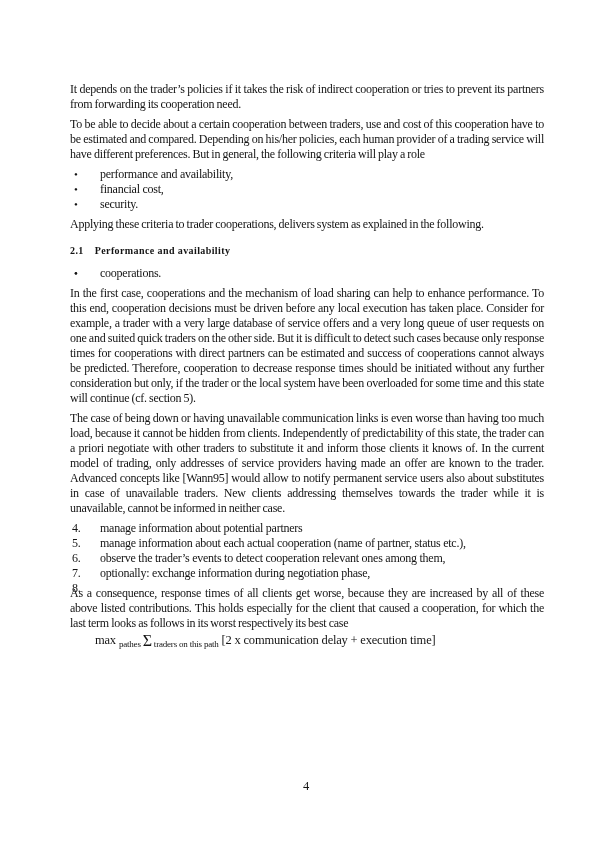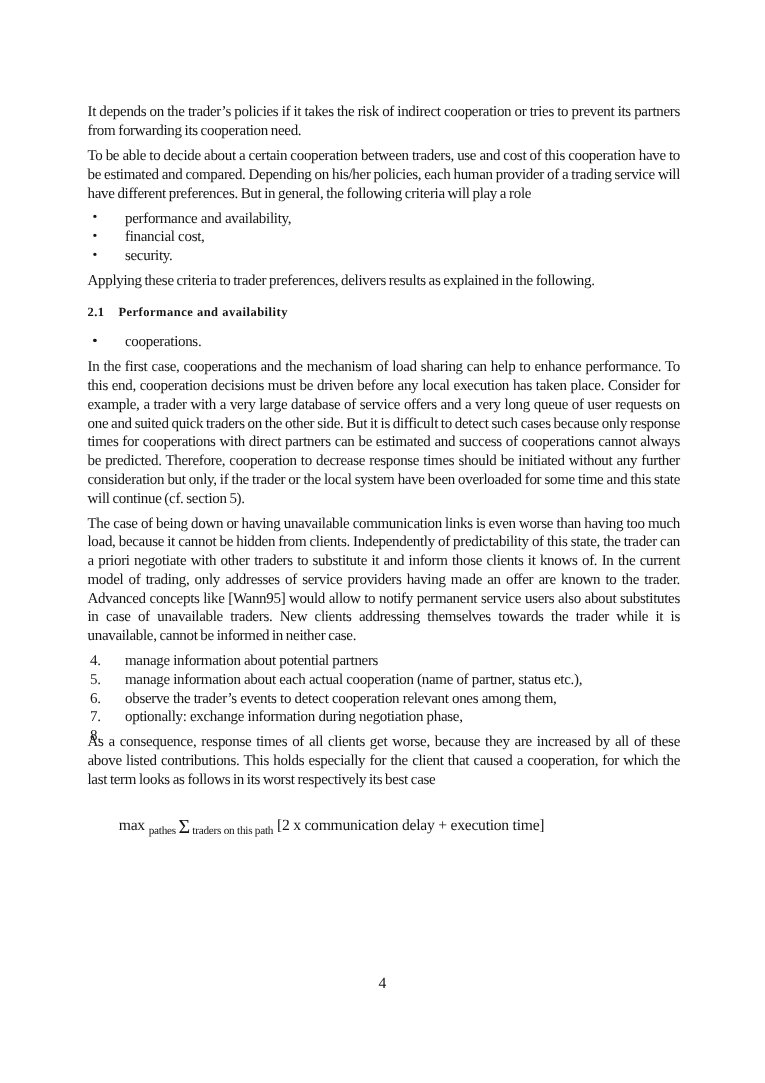--- a/index.html
+++ b/index.html
@@ -53,21 +53,21 @@
   }
   .section-heading {
     margin-top: 13px;
     margin-bottom: 10px;
     font-size: 10px;
     font-weight: bold;
     letter-spacing: 0.4px;
   }
   .section-heading .sec-num { margin-right: 11px; }
   .formula {
-    margin-top: 22px;
+    margin-top: 1px;
     margin-left: 25px;
     font-size: 12.5px;
     letter-spacing: -0.2px;
     white-space: nowrap;
   }
   .formula .sub {
     font-size: 9px;
     vertical-align: -3px;
     letter-spacing: -0.2px;
   }
@@ -104,21 +104,21 @@
     <div class="bullet-item">
       <span class="bullet">•</span>
       <span>financial cost,</span>
     </div>
     <div class="bullet-item">
       <span class="bullet">•</span>
       <span>security.</span>
     </div>
   </div>
 
-  <p class="para">Applying these criteria to trader preferences, delivers results as explained in the following.</p>
+  <p class="para">Applying these criteria to trader cooperations, delivers system as explained in the following.</p>
 
   <h2 class="section-heading">
     <span class="sec-num">2.1</span><span>Performance and availability</span>
   </h2>
 
 
   <div class="bullet-list">
     <div class="bullet-item">
       <span class="bullet">•</span>
     </div>

